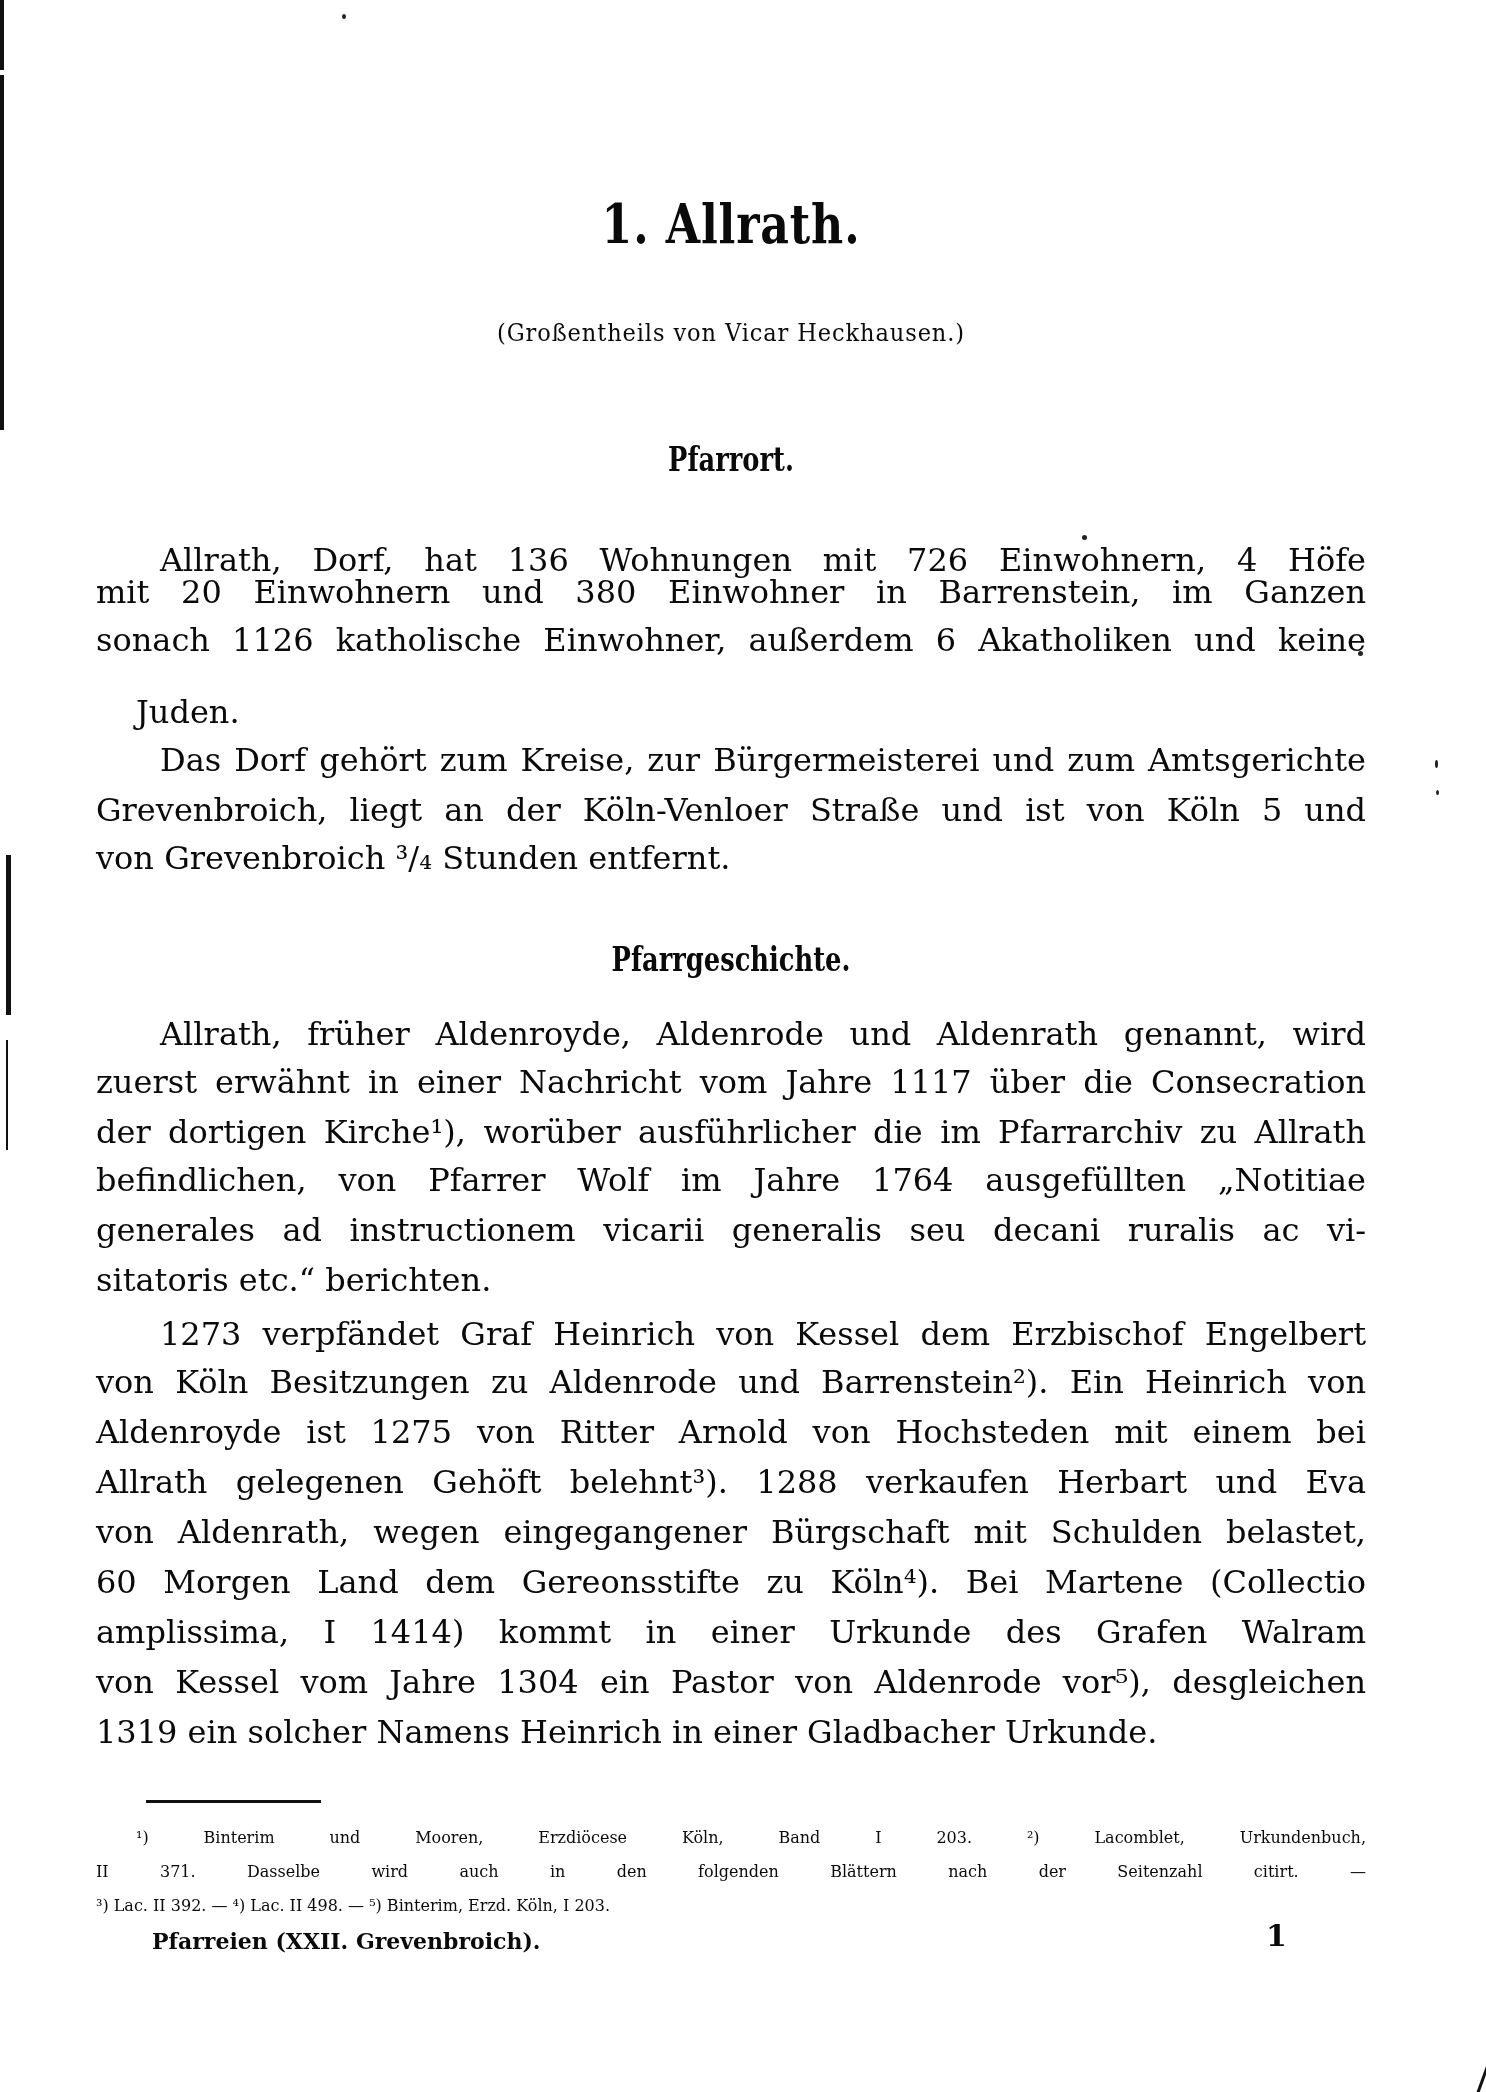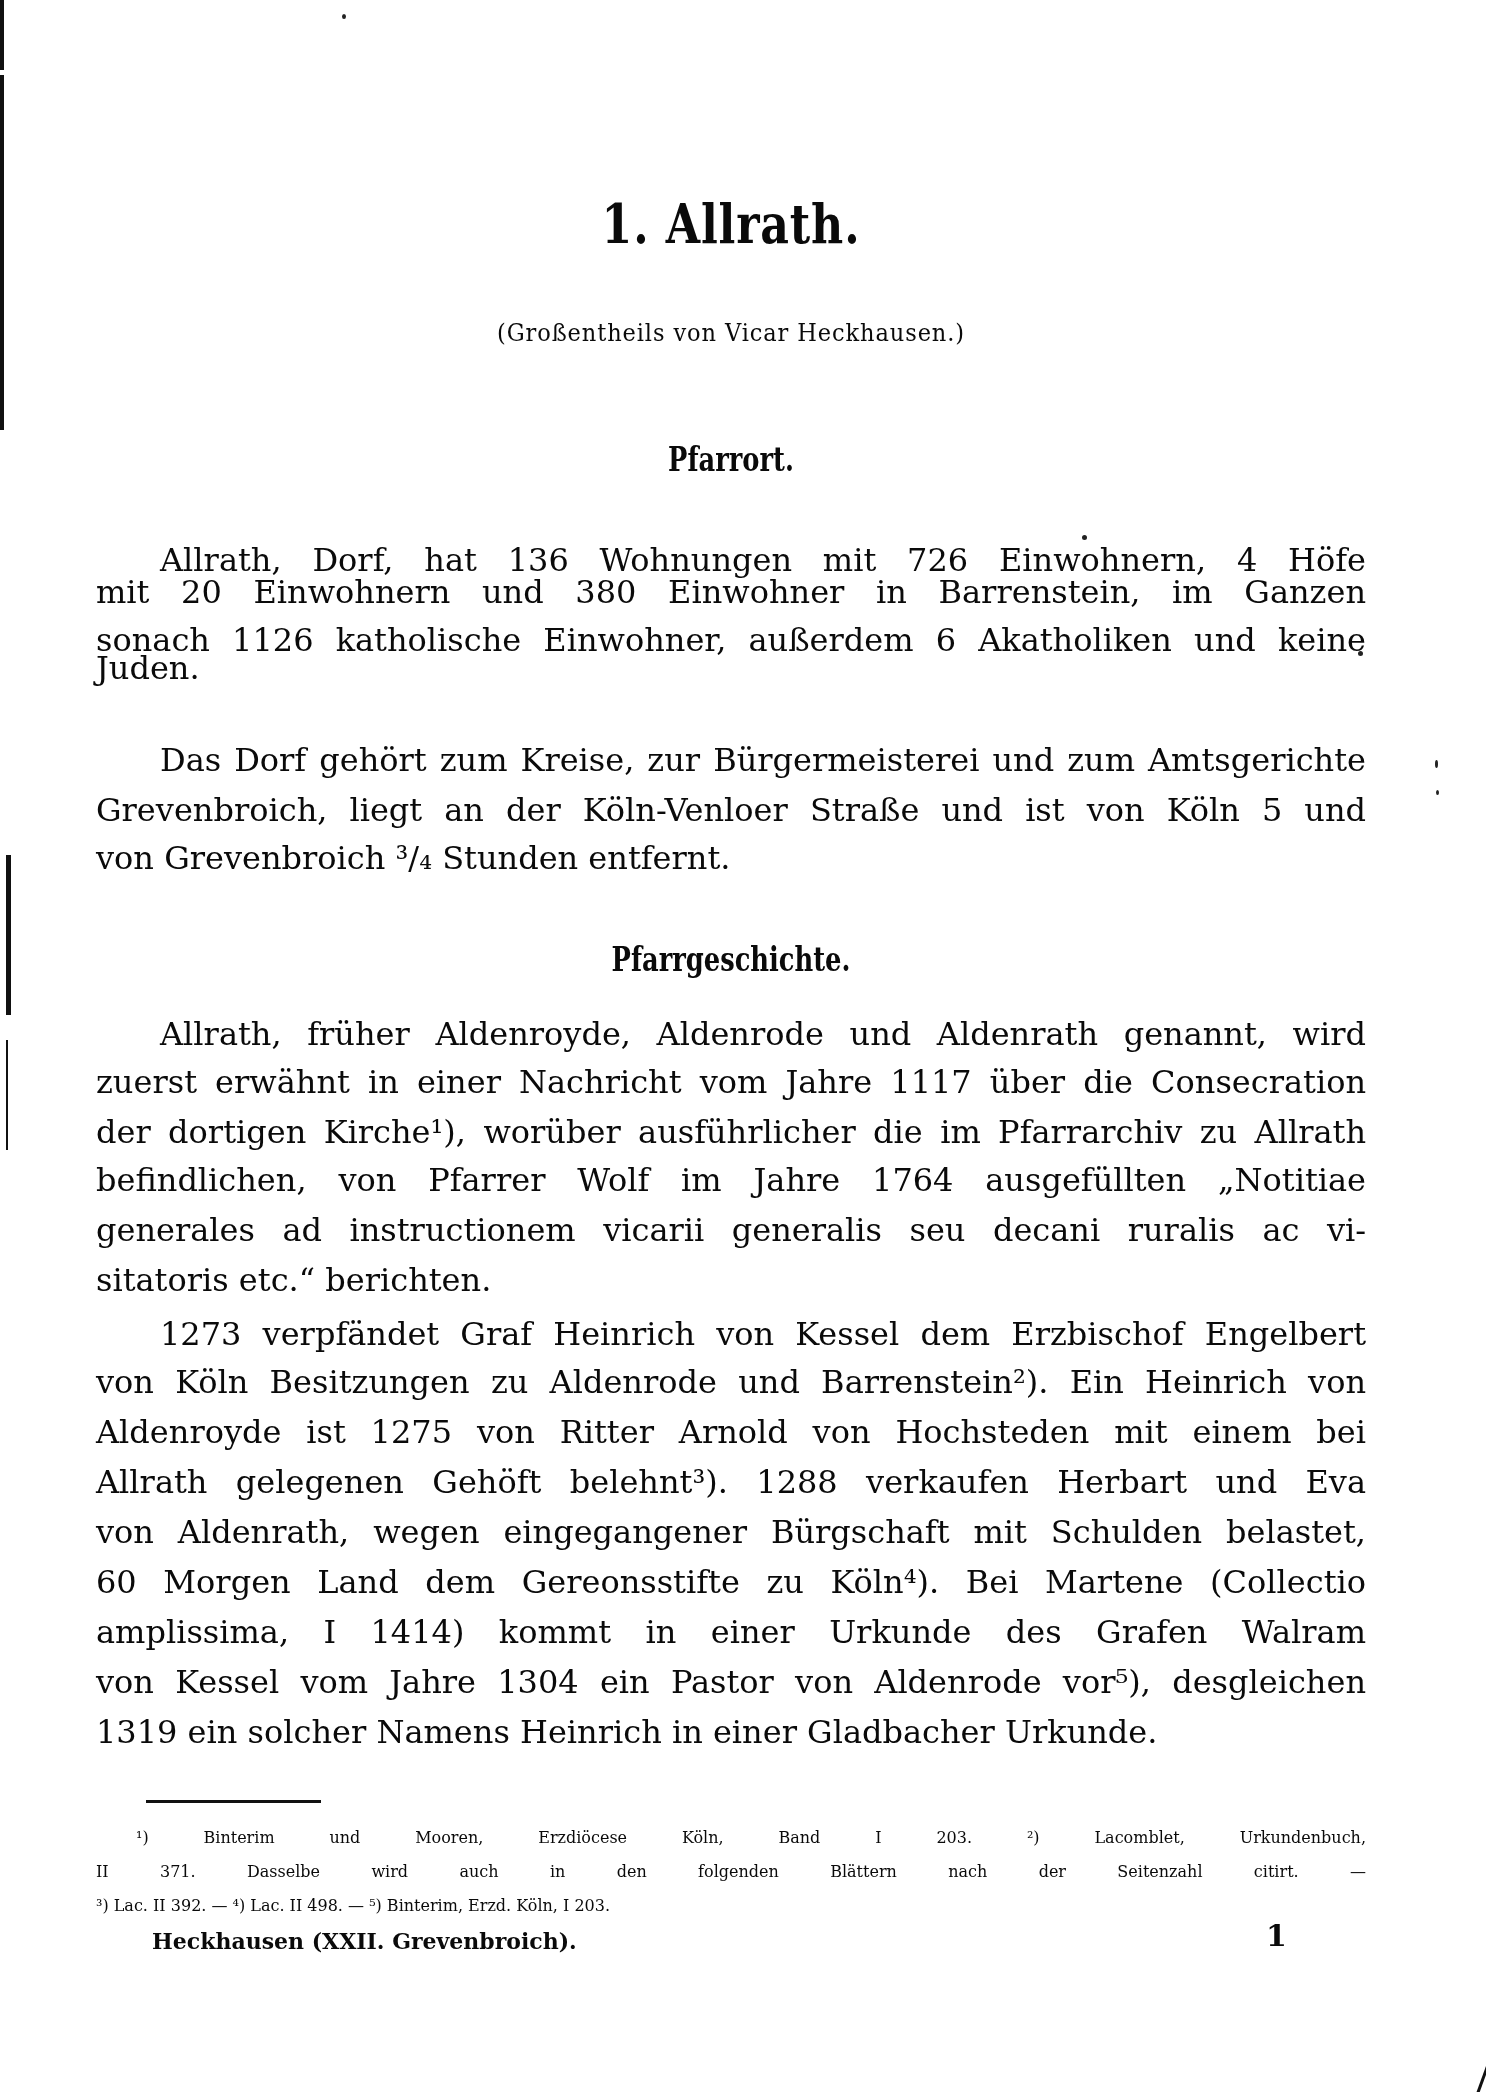--- a/index.html
+++ b/index.html
@@ -71,21 +71,21 @@
 <div class="page">
 
   <div class="title">1. Allrath.</div>
   <div class="attribution">(Großentheils von Vicar Heckhausen.)</div>
 
   <div class="section-heading" style="top:440px;">Pfarrort.</div>
 
   <div class="line indent" style="top:540px;">Allrath, Dorf, hat 136 Wohnungen mit 726 Einwohnern, 4 Höfe</div>
   <div class="line" style="top:572px;">mit 20 Einwohnern und 380 Einwohner in Barrenstein, im Ganzen</div>
   <div class="line" style="top:620px;">sonach 1126 katholische Einwohner, außerdem 6 Akatholiken und keine</div>
-  <div class="line last" style="top:648px;">Juden.</div>
+  <div class="line last" style="top:692px;margin-left:40px;">Juden.</div>
   <div class="line indent" style="top:740px;">Das Dorf gehört zum Kreise, zur Bürgermeisterei und zum Amtsgerichte</div>
   <div class="line" style="top:790px;">Grevenbroich, liegt an der Köln-Venloer Straße und ist von Köln 5 und</div>
   <div class="line last" style="top:838px;">von Grevenbroich ³/₄ Stunden entfernt.</div>
 
   <div class="section-heading" style="top:940px;">Pfarrgeschichte.</div>
 
   <div class="line indent" style="top:1014px;">Allrath, früher Aldenroyde, Aldenrode und Aldenrath genannt, wird</div>
   <div class="line" style="top:1062px;">zuerst erwähnt in einer Nachricht vom Jahre 1117 über die Consecration</div>
   <div class="line" style="top:1112px;">der dortigen Kirche¹), worüber ausführlicher die im Pfarrarchiv zu Allrath</div>
   <div class="line" style="top:1160px;">befindlichen, von Pfarrer Wolf im Jahre 1764 ausgefüllten „Notitiae</div>
@@ -99,15 +99,15 @@
   <div class="line" style="top:1562px;">60 Morgen Land dem Gereonsstifte zu Köln⁴). Bei Martene (Collectio</div>
   <div class="line" style="top:1612px;">amplissima, I 1414) kommt in einer Urkunde des Grafen Walram</div>
   <div class="line" style="top:1662px;">von Kessel vom Jahre 1304 ein Pastor von Aldenrode vor⁵), desgleichen</div>
   <div class="line last" style="top:1712px;">1319 ein solcher Namens Heinrich in einer Gladbacher Urkunde.</div>
 
   <div class="footnote-rule"></div>
   <div class="fn-line indent" style="top:1822px;">¹) Binterim und Mooren, Erzdiöcese Köln, Band I 203. ²) Lacomblet, Urkundenbuch,</div>
   <div class="fn-line" style="top:1856px;">II 371. Dasselbe wird auch in den folgenden Blättern nach der Seitenzahl citirt. —</div>
   <div class="fn-line last" style="top:1890px;">³) Lac. II 392. — ⁴) Lac. II 498. — ⁵) Binterim, Erzd. Köln, I 203.</div>
 
-  <div class="signature">Heckhausen (XXII. Grevenbroich).</div>
+  <div class="signature">Pfarreien (XXII. Grevenbroich).</div>
   <div class="page-number">1</div>
 </div>
 
 </body></html>

